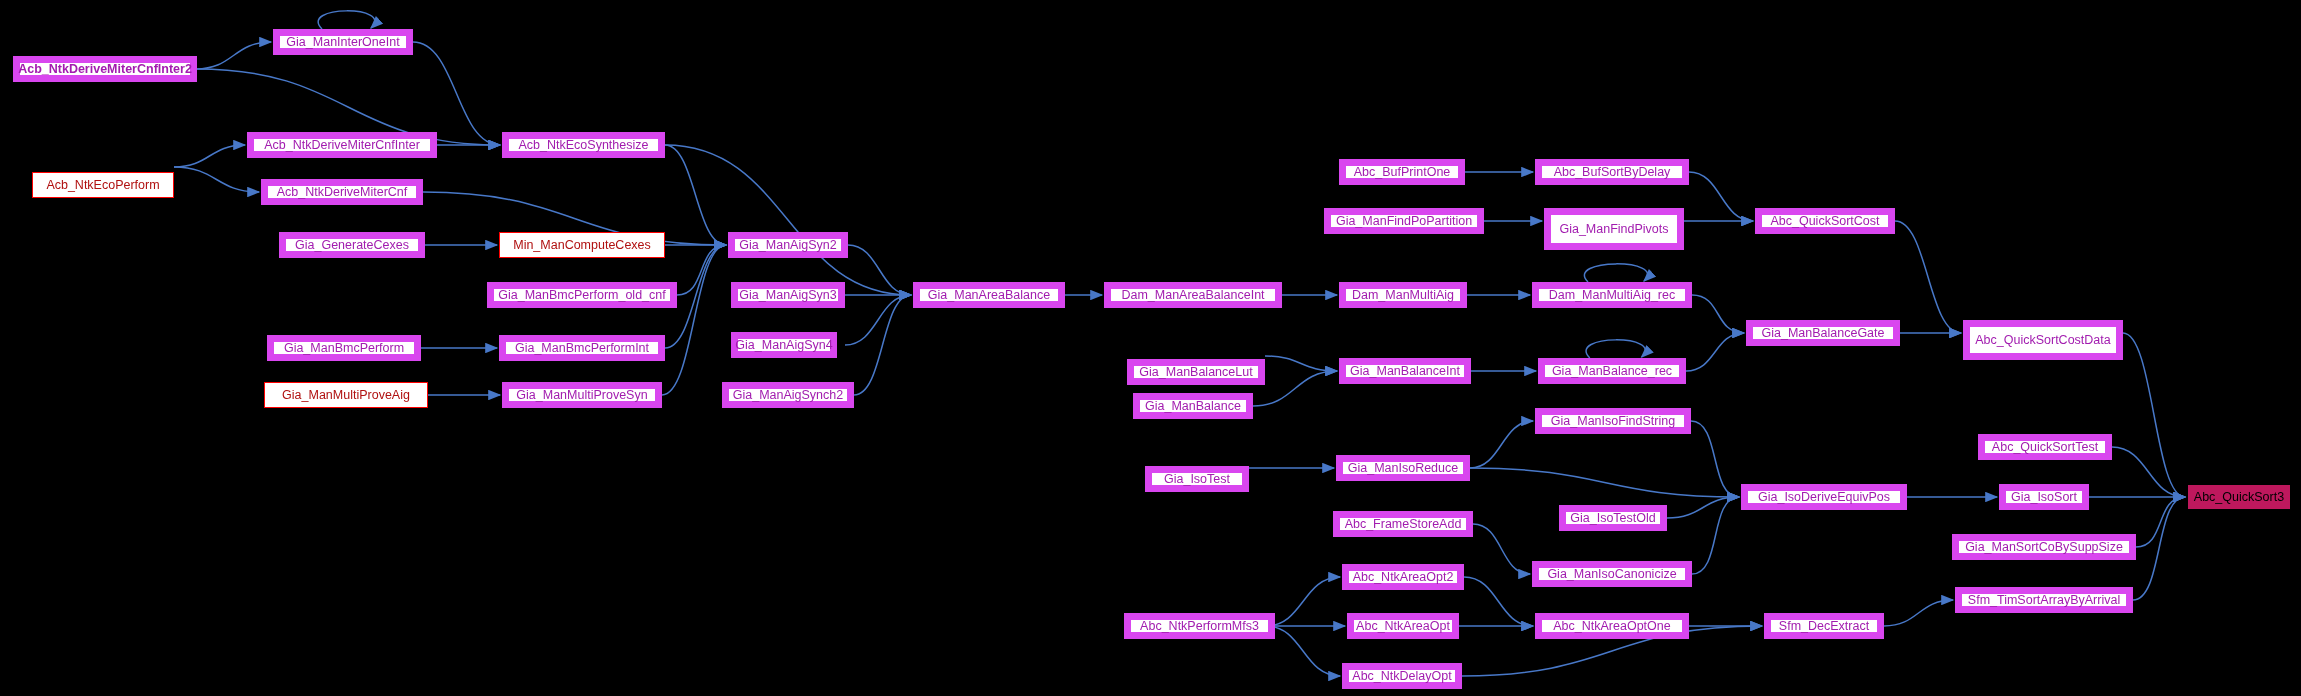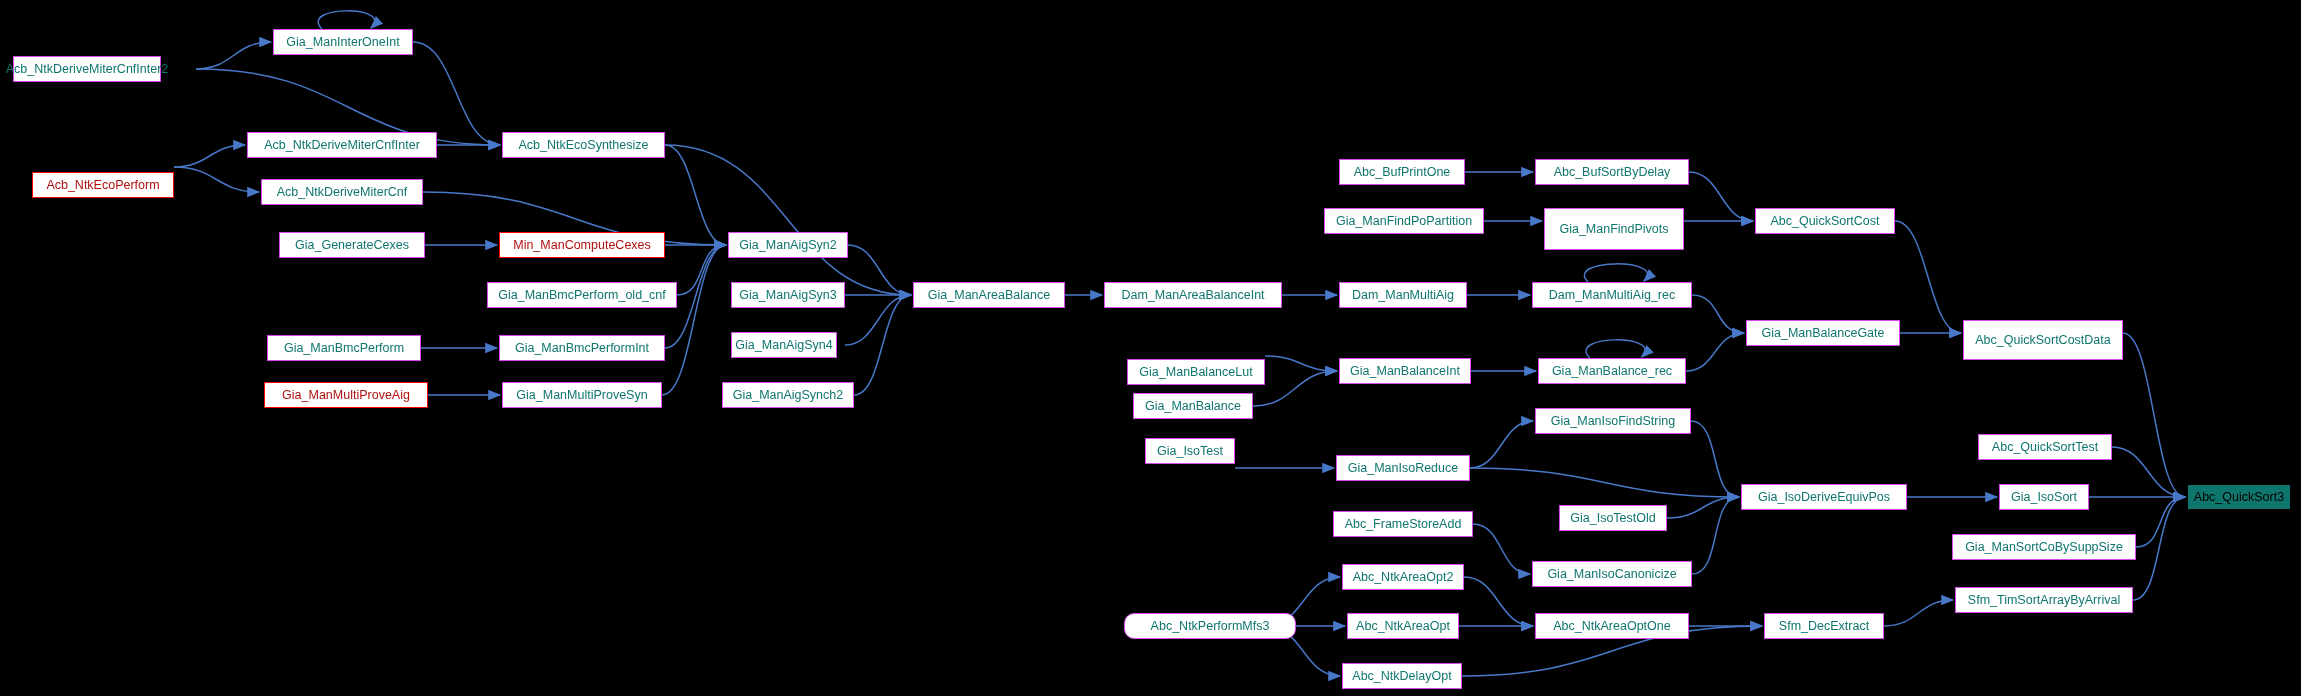--- a/index.html
+++ b/index.html
@@ -8,28 +8,28 @@
     width:2301px;height:696px;
     background:#000;
     overflow:hidden;
     font-family:"Liberation Sans", sans-serif;
   }
   #edges{position:absolute;left:0;top:0;z-index:1;}
   .node{
     position:absolute;
     z-index:2;
     display:flex;align-items:center;justify-content:center;
-    background:#ffffff;color:#0f766e;
-    border:1px solid #d946ef;
+    background:#ffffff;color:#a21caf;
+    border:7px solid #d946ef;
     box-sizing:border-box;
     font-size:12.5px;line-height:1;white-space:nowrap;
     cursor:pointer;
   }
   .node.red{border:1px solid #ff0000;color:#b01010;}
-  .node.highlight{background:#0f766e;border:1px solid #000;color:#000;cursor:default;}
+  .node.highlight{background:#be185d;border:1px solid #000;color:#000;cursor:default;}
 </style>
 </head>
 <body>
 
 <div id="stage">
   <svg id="edges" width="2301" height="696" viewBox="0 0 2301 696">
     <defs>
       <marker id="arrow" viewBox="0 0 10 8" refX="9" refY="4" markerWidth="9" markerHeight="7" orient="auto">
         <path d="M0,0 L10,4 L0,8 z" fill="#4878c8"></path>
       </marker>
@@ -87,21 +87,21 @@
       <path d="M 1266 626 C 1303 626, 1303 577, 1340 577" fill="none" stroke="#4878c8" stroke-width="1.5" marker-end="url(#arrow)"></path>
       <path d="M 1266 626 C 1305.5 626, 1305.5 626, 1345 626" fill="none" stroke="#4878c8" stroke-width="1.5" marker-end="url(#arrow)"></path>
       <path d="M 1266 626 C 1303 626, 1303 676, 1340 676" fill="none" stroke="#4878c8" stroke-width="1.5" marker-end="url(#arrow)"></path>
       <path d="M 1464 577 C 1498.5 577, 1498.5 626, 1533 626" fill="none" stroke="#4878c8" stroke-width="1.5" marker-end="url(#arrow)"></path>
       <path d="M 1459 626 C 1496 626, 1496 626, 1533 626" fill="none" stroke="#4878c8" stroke-width="1.5" marker-end="url(#arrow)"></path>
       <path d="M 1462 676 C 1612 676, 1612 626, 1762 626" fill="none" stroke="#4878c8" stroke-width="1.5" marker-end="url(#arrow)"></path>
       <path d="M 1689 626 C 1725.5 626, 1725.5 626, 1762 626" fill="none" stroke="#4878c8" stroke-width="1.5" marker-end="url(#arrow)"></path>
       <path d="M 1884 626 C 1918.5 626, 1918.5 600, 1953 600" fill="none" stroke="#4878c8" stroke-width="1.5" marker-end="url(#arrow)"></path>
     </svg>
 
-<div class="node normal" style="left: 13px; top: 56px; width: 148px; height: 26px;">Acb_NtkDeriveMiterCnfInter2</div>
+<div class="node normal" style="left: 13px; top: 56px; width: 184px; height: 26px; font-weight: bold;">Acb_NtkDeriveMiterCnfInter2</div>
     <div class="node normal" style="left: 273px; top: 29px; width: 140px; height: 26px;">Gia_ManInterOneInt</div>
     <div class="node red" style="left: 32px; top: 154px; width: 142px; height: 26px; margin-top: 18px;">Acb_NtkEcoPerform</div>
     <div class="node normal" style="left: 247px; top: 132px; width: 190px; height: 26px;">Acb_NtkDeriveMiterCnfInter</div>
     <div class="node normal" style="left: 261px; top: 179px; width: 162px; height: 26px;">Acb_NtkDeriveMiterCnf</div>
     <div class="node normal" style="left: 279px; top: 232px; width: 146px; height: 26px;">Gia_GenerateCexes</div>
     <div class="node red" style="left: 499px; top: 232px; width: 166px; height: 26px;">Min_ManComputeCexes</div>
     <div class="node normal" style="left: 487px; top: 282px; width: 190px; height: 26px;">Gia_ManBmcPerform_old_cnf</div>
     <div class="node normal" style="left: 267px; top: 335px; width: 154px; height: 26px;">Gia_ManBmcPerform</div>
     <div class="node normal" style="left: 499px; top: 335px; width: 166px; height: 26px;">Gia_ManBmcPerformInt</div>
     <div class="node red" style="left: 264px; top: 382px; width: 164px; height: 26px;">Gia_ManMultiProveAig</div>
@@ -112,24 +112,24 @@
     <div class="node normal" style="left: 731px; top: 332px; width: 106px; height: 26px;">Gia_ManAigSyn4</div>
     <div class="node normal" style="left: 722px; top: 382px; width: 132px; height: 26px;">Gia_ManAigSynch2</div>
     <div class="node normal" style="left: 913px; top: 282px; width: 152px; height: 26px;">Gia_ManAreaBalance</div>
     <div class="node normal" style="left: 1104px; top: 282px; width: 178px; height: 26px;">Dam_ManAreaBalanceInt</div>
     <div class="node normal" style="left: 1339px; top: 159px; width: 126px; height: 26px;">Abc_BufPrintOne</div>
     <div class="node normal" style="left: 1324px; top: 208px; width: 160px; height: 26px;">Gia_ManFindPoPartition</div>
     <div class="node normal" style="left: 1339px; top: 282px; width: 128px; height: 26px;">Dam_ManMultiAig</div>
     <div class="node normal" style="left: 1127px; top: 343px; width: 138px; height: 26px; margin-top: 16px;">Gia_ManBalanceLut</div>
     <div class="node normal" style="left: 1133px; top: 393px; width: 120px; height: 26px;">Gia_ManBalance</div>
     <div class="node normal" style="left: 1339px; top: 358px; width: 132px; height: 26px;">Gia_ManBalanceInt</div>
-    <div class="node normal" style="left: 1145px; top: 438px; width: 90px; height: 26px;">Gia_IsoTest</div>
+    <div class="node normal" style="left: 1145px; top: 466px; width: 104px; height: 26px;">Gia_IsoTest</div>
     <div class="node normal" style="left: 1336px; top: 455px; width: 134px; height: 26px;">Gia_ManIsoReduce</div>
     <div class="node normal" style="left: 1333px; top: 511px; width: 140px; height: 26px;">Abc_FrameStoreAdd</div>
-    <div class="node normal" style="left: 1124px; top: 613px; width: 172px; height: 26px; border-radius: 10px;">Abc_NtkPerformMfs3</div>
+    <div class="node normal" style="left: 1124px; top: 613px; width: 151px; height: 26px;">Abc_NtkPerformMfs3</div>
     <div class="node normal" style="left: 1342px; top: 564px; width: 122px; height: 26px;">Abc_NtkAreaOpt2</div>
     <div class="node normal" style="left: 1347px; top: 613px; width: 112px; height: 26px;">Abc_NtkAreaOpt</div>
     <div class="node normal" style="left: 1342px; top: 663px; width: 120px; height: 26px;">Abc_NtkDelayOpt</div>
     <div class="node normal" style="left: 1535px; top: 159px; width: 154px; height: 26px;">Abc_BufSortByDelay</div>
     <div class="node normal" style="left: 1544px; top: 208px; width: 140px; height: 42px;">Gia_ManFindPivots</div>
     <div class="node normal" style="left: 1532px; top: 282px; width: 160px; height: 26px;">Dam_ManMultiAig_rec</div>
     <div class="node normal" style="left: 1538px; top: 358px; width: 148px; height: 26px;">Gia_ManBalance_rec</div>
     <div class="node normal" style="left: 1535px; top: 408px; width: 156px; height: 26px;">Gia_ManIsoFindString</div>
     <div class="node normal" style="left: 1559px; top: 505px; width: 108px; height: 26px;">Gia_IsoTestOld</div>
     <div class="node normal" style="left: 1532px; top: 561px; width: 160px; height: 26px;">Gia_ManIsoCanonicize</div>

